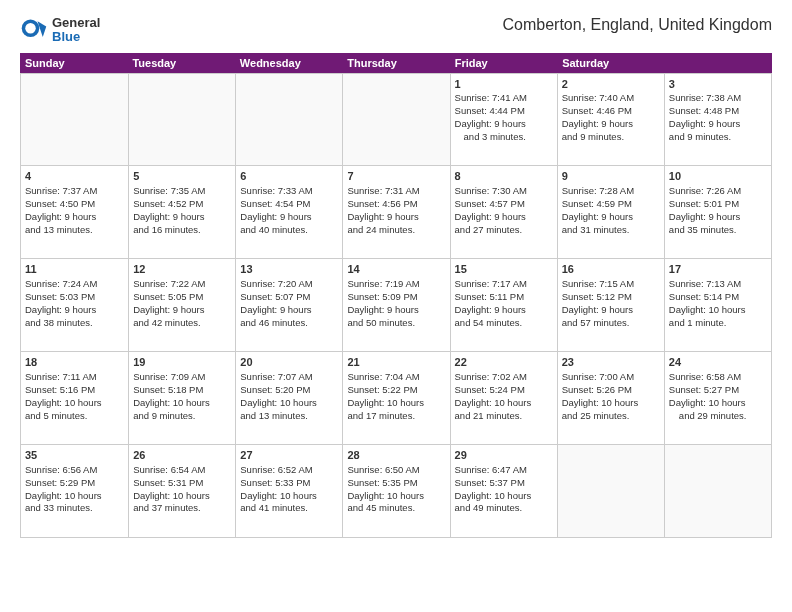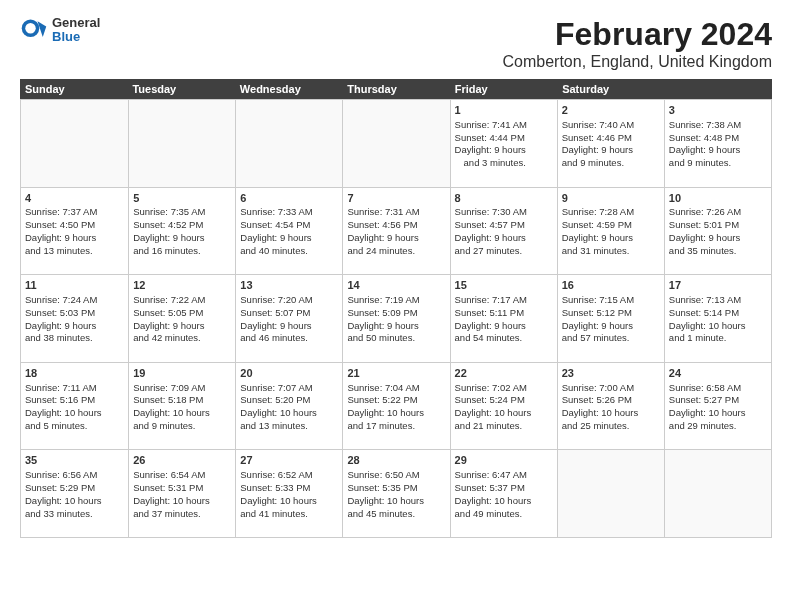--- a/index.html
+++ b/index.html
@@ -56,21 +56,21 @@
       color: #333;
     }
     .calendar {
       flex: 1;
       display: flex;
       flex-direction: column;
     }
     .cal-header {
       display: grid;
       grid-template-columns: repeat(7, 1fr);
-      background: #404040;
+      background: #701a75;
     }
     .cal-header-cell {
       color: #fff;
       font-size: 11px;
       font-weight: bold;
       padding: 4px 5px;
       text-align: left;
     }
     .cal-body {
       flex: 1;
@@ -111,21 +111,20 @@
         <circle cx="12" cy="14" r="10" fill="#1a6bb5"></circle>
         <circle cx="12" cy="14" r="6" fill="white"></circle>
         <polygon points="20,6 30,12 26,24" fill="#1a6bb5"></polygon>
       </svg>
       <div class="logo-text">
         <span>General</span>
         <span>Blue</span>
       </div>
     </div>
     <div class="title-block">
-      <h1>February 2024</h1>
       <h2>Comberton, England, United Kingdom</h2>
     </div>
   </div>
 
   <div class="calendar">
     <div class="cal-header">
     <div class="cal-header-cell">Sunday</div>
         <div class="cal-header-cell">Tuesday</div>
         <div class="cal-header-cell">Wednesday</div>
         <div class="cal-header-cell">Thursday</div>
@@ -303,21 +302,21 @@
             <span style="display: block;">Sunrise: 7:00 AM</span>
             <span style="display: block;">Sunset: 5:26 PM</span>
             <span style="display: block;">Daylight: 10 hours</span>
             <span style="display: block;">and 25 minutes.</span>
           </div>
           <div class="cal-cell">
             <span class="day-num">24</span>
             <span style="display: block;">Sunrise: 6:58 AM</span>
             <span style="display: block;">Sunset: 5:27 PM</span>
             <span style="display: block;">Daylight: 10 hours</span>
-            <span style="display: block;">and 29 minutes.</span>
+            <span style="display: block; margin-left: 10px;">and 29 minutes.</span>
           </div>
         </div>
         <div class="cal-row">
           <div class="cal-cell">
             <span class="day-num">35</span>
             <span style="display: block;">Sunrise: 6:56 AM</span>
             <span style="display: block;">Sunset: 5:29 PM</span>
             <span style="display: block;">Daylight: 10 hours</span>
             <span style="display: block;">and 33 minutes.</span>
           </div>

